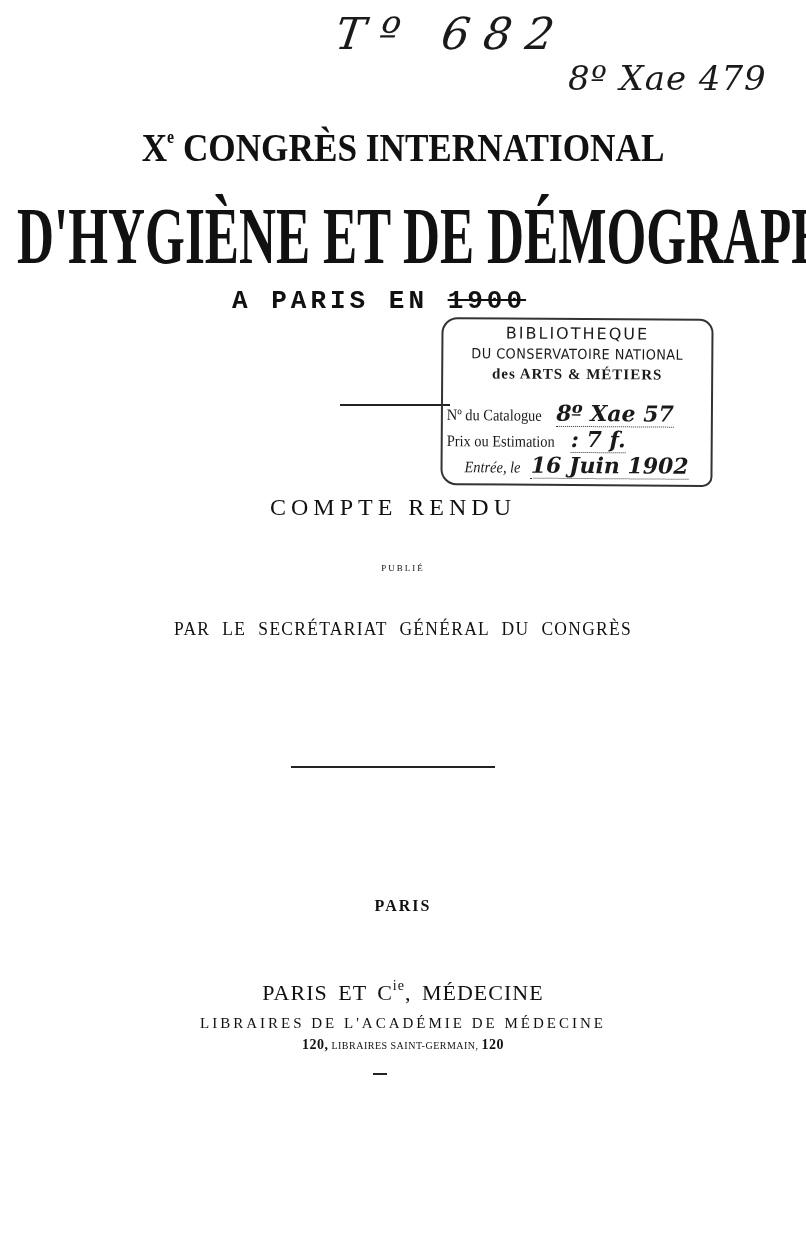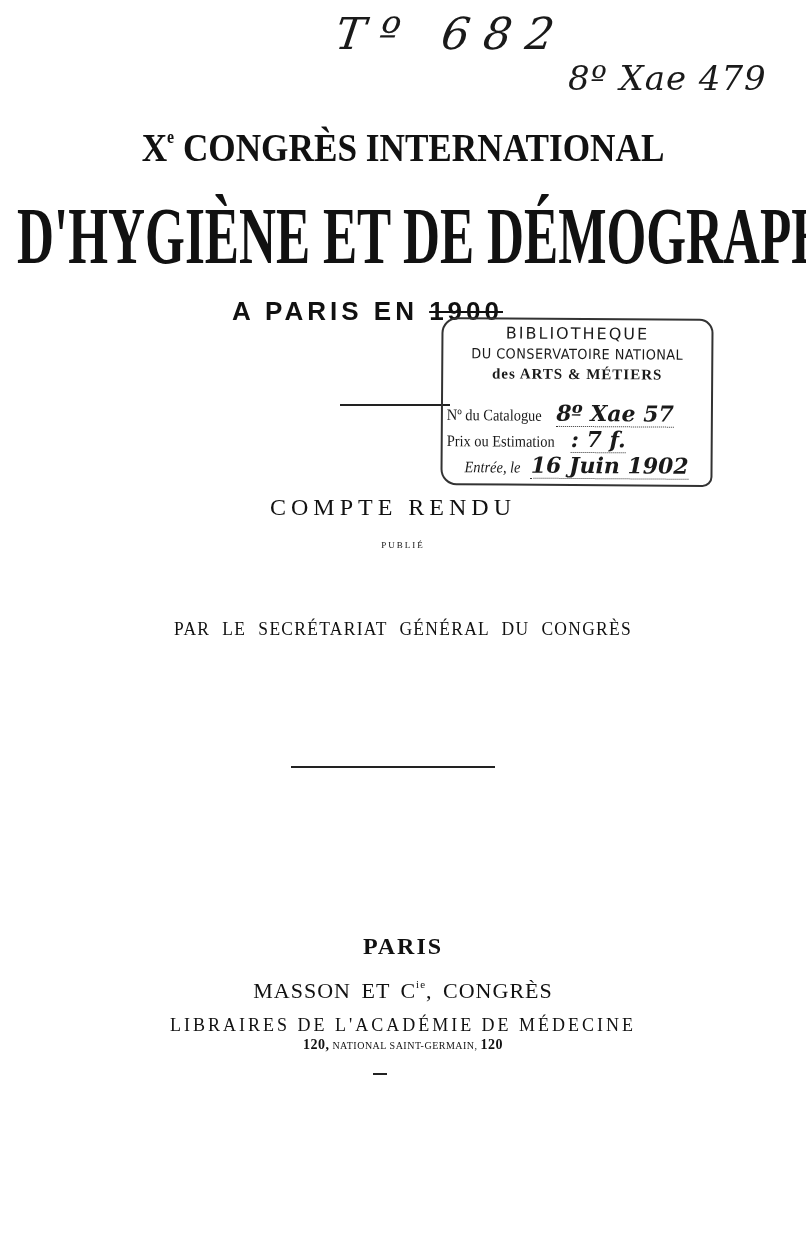--- a/index.html
+++ b/index.html
@@ -53,22 +53,22 @@
       font-family: "Liberation Serif", serif;
       font-weight: bold;
       font-size: 80px;
       line-height: 84px;
       transform: scaleX(0.64);
       transform-origin: center;
       white-space: nowrap;
       left: -200px; width: 1206px;
     }
     .title3 {
-      left: 232px; top: 296px;
-      font-family: Liberation Sans, sans-serif;
+      left: 232px; top: 286px;
+      font-family: Liberation Mono, monospace;
       font-weight: bold;
       font-size: 26px;
       letter-spacing: 4px;
       white-space: nowrap;
     }
     .title3 .struck { text-decoration: line-through; }
 
     .rule { background: #222222; height: 2px; }
     .rule-a { left: 340px; top: 404px; width: 110px; height: 1.5px; }
     .rule-b { left: 291px; top: 766px; width: 204px; }
@@ -114,53 +114,53 @@
     .f3 { top: 132px; font-style: italic; padding-left: 18px; }
 
     .compte {
       top: 494px;
       font-family: "Liberation Serif", serif;
       font-size: 24px;
       letter-spacing: 5px;
       left: -10px;
     }
     .publie {
-      top: 540px;
+      top: 563px;
       font-family: "Liberation Serif", serif;
       font-size: 9px;
       letter-spacing: 2px;
     }
     .par {
       top: 618px;
       font-family: "Liberation Serif", serif;
       font-size: 19px;
       letter-spacing: 1.4px;
       word-spacing: 7px;
       transform: scaleX(0.92);
     }
 
     .imprint-city {
-      top: 933px;
-      font-family: "Liberation Serif", serif;
-      font-weight: bold;
-      font-size: 24px;
+      top: 897px;
+      font-family: "Liberation Serif", serif;
+      font-weight: bold;
+      font-size: 16px;
       letter-spacing: 2px;
     }
     .imprint-pub {
       top: 978px;
       font-family: "Liberation Serif", serif;
       font-size: 22px;
       letter-spacing: 1px;
       word-spacing: 4px;
     }
-    .imprint-pub sup { font-size: 11px; vertical-align: 10px; }
+    .imprint-pub sup { font-size: 14px; vertical-align: 10px; }
     .imprint-lib {
       top: 1015px;
       font-family: "Liberation Serif", serif;
-      font-size: 18px;
+      font-size: 15px;
       letter-spacing: 3px;
     }
     .imprint-addr {
       top: 1037px;
       font-family: "Liberation Serif", serif;
       font-size: 12px;
       letter-spacing: 0.5px;
     }
     .imprint-addr .num { font-size: 14px; font-weight: bold; text-align: center; }
     .imprint-addr .small { font-size: 10px; }
@@ -197,20 +197,20 @@
 </div>
 
 <div class="abs center-x compte">COMPTE RENDU</div>
 <div class="abs center-x publie">PUBLIÉ</div>
 <div class="abs center-x par">PAR LE SECRÉTARIAT GÉNÉRAL DU CONGRÈS</div>
 
 <div class="abs rule rule-b"></div>
 
 <div class="abs center-x imprint-city">PARIS</div>
 <div class="abs center-x imprint-pub">
-  <span>MASSON ET C</span><sup>ie</sup><span>, CONGRÈS</span>
+  <span>PARIS ET C</span><sup>ie</sup><span>, MÉDECINE</span>
 </div>
 <div class="abs center-x imprint-lib">LIBRAIRES DE L'ACADÉMIE DE MÉDECINE</div>
 <div class="abs center-x imprint-addr">
-  <span class="num">120,</span><span class="small"> NATIONAL SAINT-GERMAIN, </span><span class="num">120</span>
+  <span class="num">120,</span><span class="small"> LIBRAIRES SAINT-GERMAIN, </span><span class="num">120</span>
 </div>
 
 <div class="abs rule rule-c"></div>
 
 </body></html>

